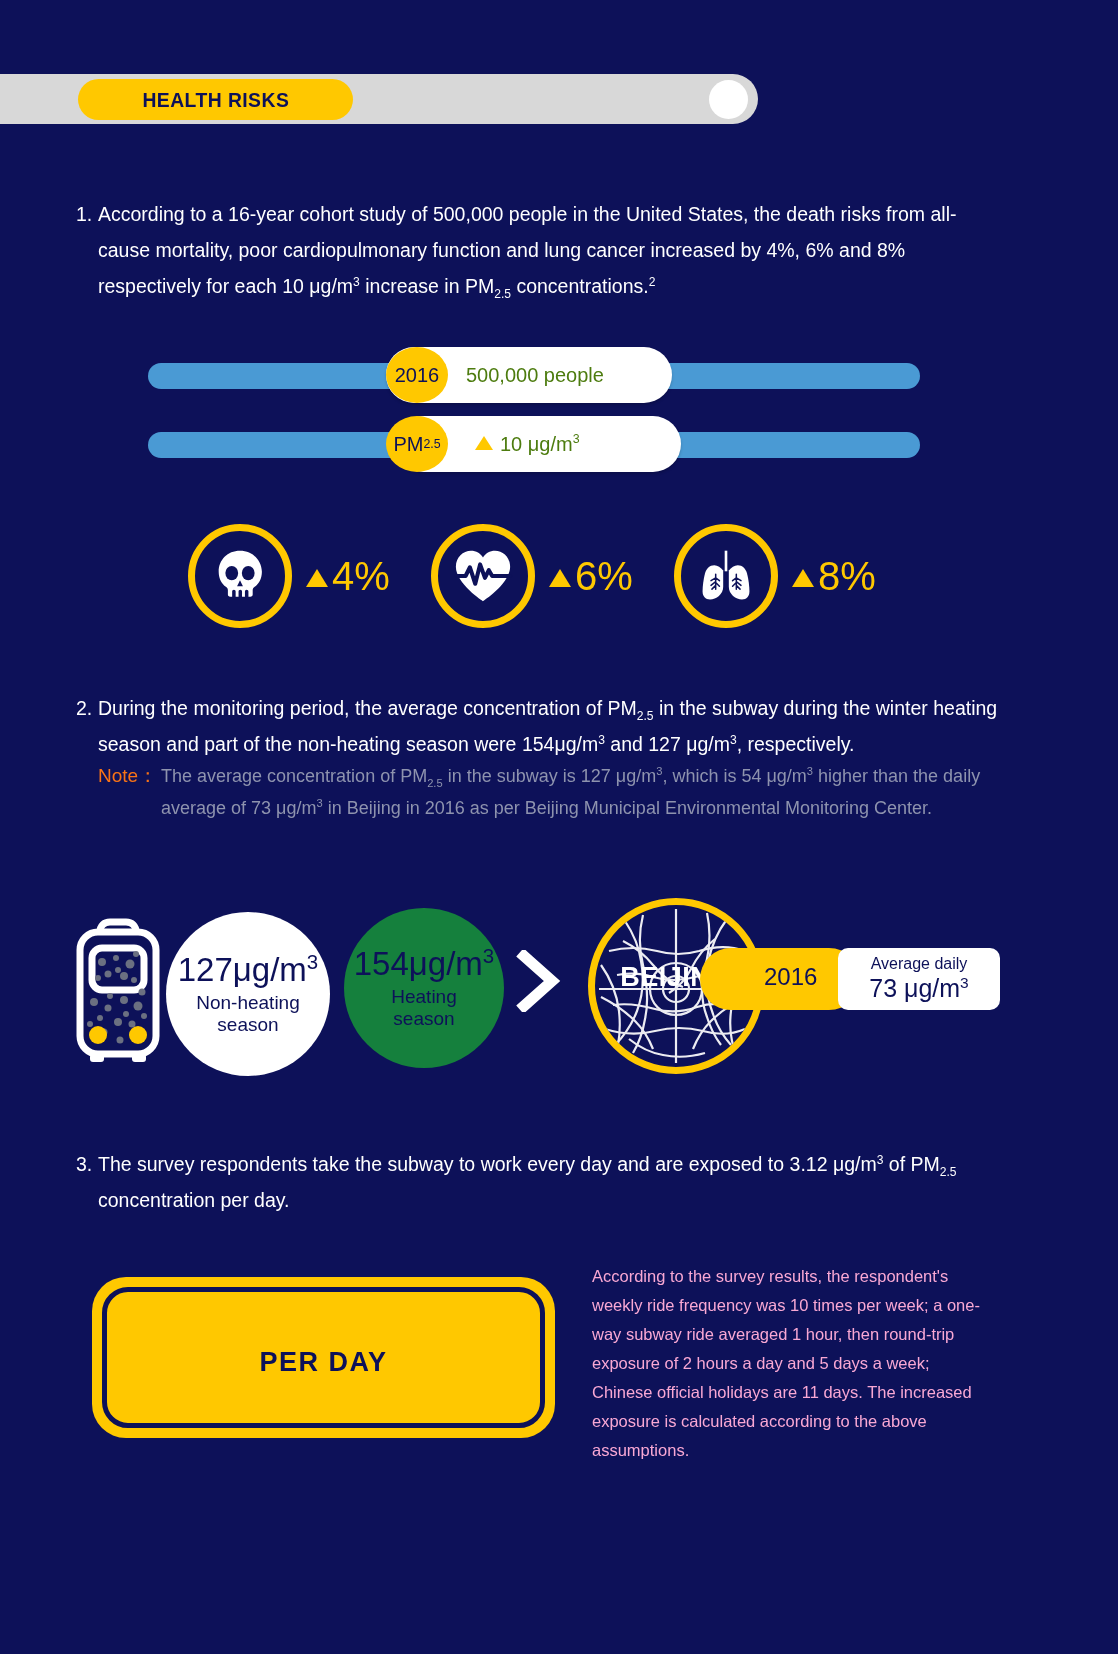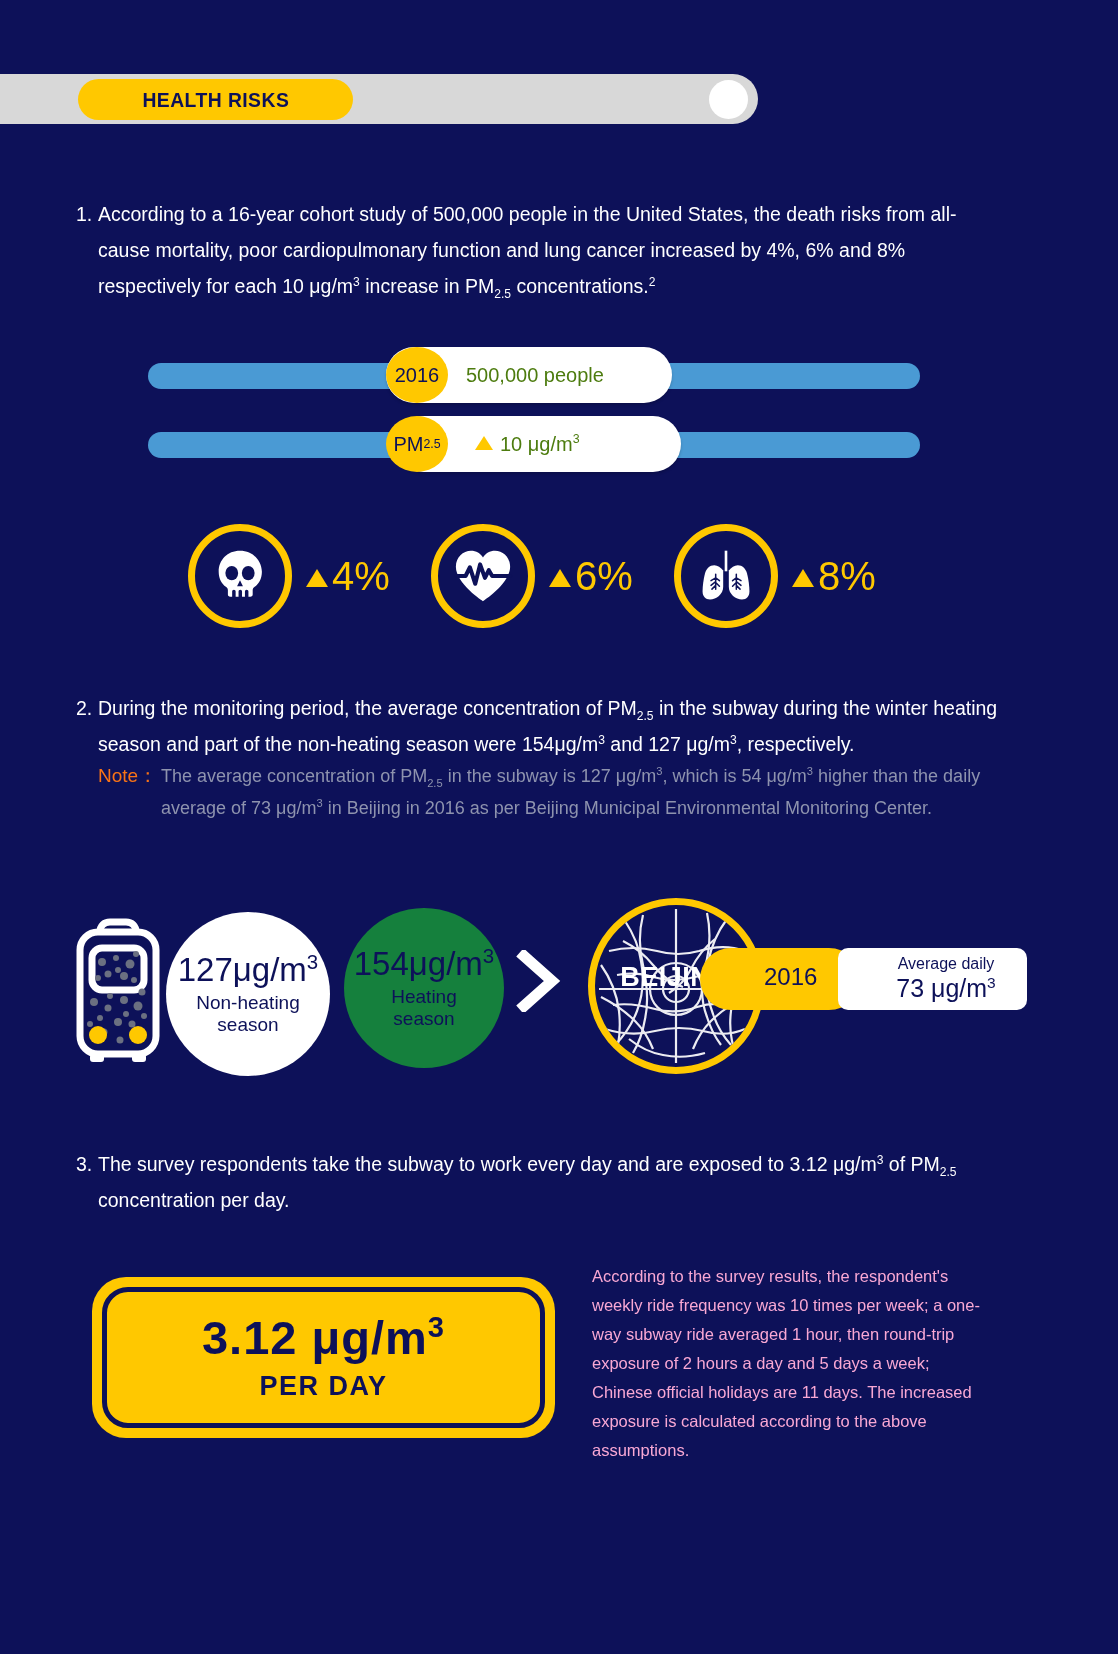--- a/index.html
+++ b/index.html
@@ -260,21 +260,20 @@
   }
   #avg-pill {
     position: absolute;
     left: 838px; top: 948px;
     width: 162px; height: 62px;
     background: #ffffff;
     border-radius: 10px;
     display: flex; flex-direction: column;
     align-items: center; justify-content: center;
     color: #0d1159;
-    padding-left: 27px;
   }
   #avg-pill .l1 { font-size: 16px; font-family: "Liberation Sans Narrow", "Liberation Sans", sans-serif; }
   #avg-pill .l2 { font-size: 25px; margin-top: 1px; font-family: "Liberation Sans Narrow", "Liberation Sans", sans-serif; }
 
   
   #bigbox {
     position: absolute;
     left: 92px; top: 1277px;
     width: 463px; height: 161px;
     background: #ffc800;
@@ -479,18 +478,17 @@
 </div>
 
 <div class="para" id="para3">
   <span class="num">3.</span>
   <span class="txt">The survey respondents take the subway to work every day and are exposed to 3.12 μg/m<sup>3</sup> of PM<sub>2.5</sub>
     concentration per day.</span>
 </div>
 
 <div id="bigbox">
   <div id="bigbox-inner">
-    <span id="bigbox-value"><span>3.12</span> <span>μg/m</span><sup>3</sup></span>
     <span id="bigbox-unit">PER DAY</span>
   </div>
 </div>
 
 <div id="side-note">According to the survey results, the respondent's weekly ride frequency was 10 times per week; a one-way subway ride averaged 1 hour, then round-trip exposure of 2 hours a day and 5 days a week; Chinese official holidays are 11 days. The increased exposure is calculated according to the above assumptions.</div>
 
 </body></html>

